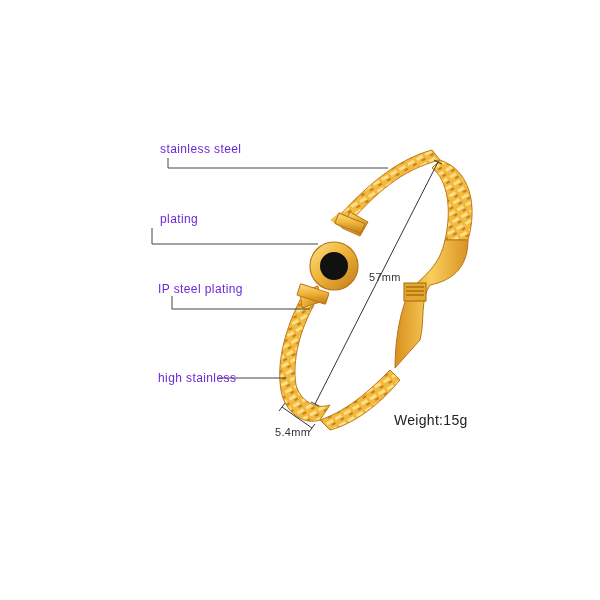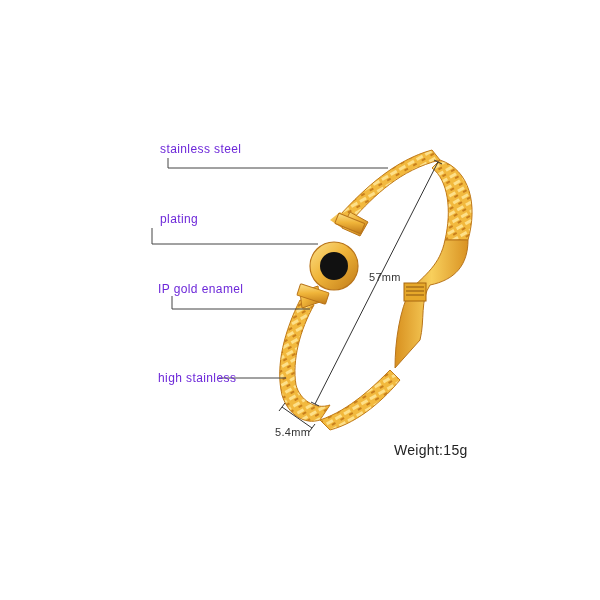--- a/index.html
+++ b/index.html
@@ -75,19 +75,19 @@
     <line x1="434" y1="160" x2="442" y2="164"></line>
     <line x1="311" y1="402" x2="319" y2="406"></line>
     <line x1="282" y1="407" x2="312" y2="428"></line>
     <line x1="279" y1="411" x2="285" y2="403"></line>
     <line x1="309" y1="432" x2="315" y2="424"></line>
   </g>
 </svg>
 
 <div class="label" style="left:136px; top:142px;">stainless steel</div>
 <div class="label" style="left:136px; top:212px;">plating</div>
-<div class="label" style="left:134px; top:282px;">IP gold enamel</div>
+<div class="label" style="left:134px; top:282px;">IP steel plating</div>
 <div class="label" style="left:134px; top:371px;">high stainless</div>
 
 <div class="dim" style="left:369px; top:251px;margin-top:20px;">57mm</div>
 <div class="dim" style="left:265px; top:426px;margin-left:10px;">5.4mm</div>
 
-<div class="weight" style="left:394px; top:442px;">Weight:15g</div>
+<div class="weight" style="left:394px; top:412px;">Weight:15g</div>
 
 </body></html>

